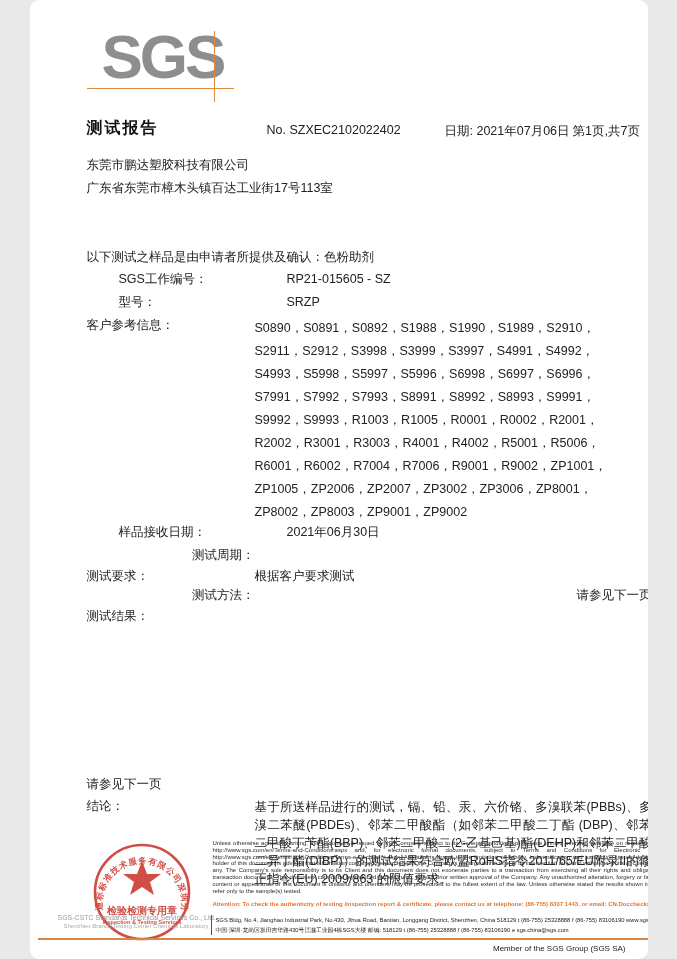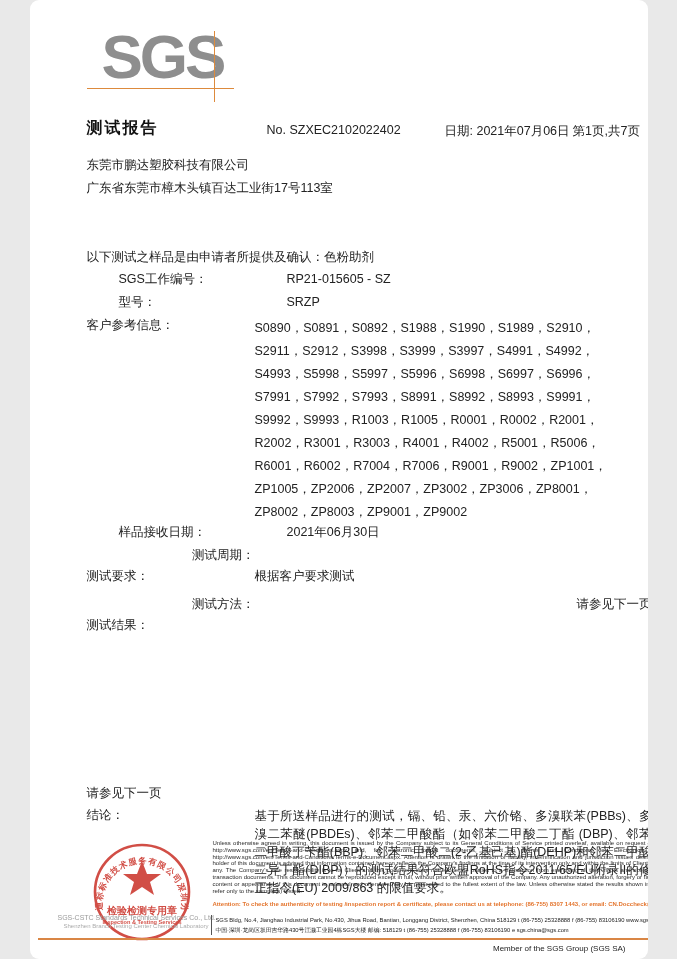--- a/index.html
+++ b/index.html
@@ -24,21 +24,21 @@
   .applicant-name{position:absolute;left:57px;top:157px;font-size:12.5px;}
   .applicant-address{position:absolute;left:57px;top:180px;font-size:12.5px;}
   
   .intro-line{position:absolute;left:57px;top:249px;font-size:12.5px;}
   
   .fields{position:absolute;left:57px;top:271px;width:565px;font-size:12.5px;}
   .frow{display:flex;align-items:flex-start;}
   .flabel{flex:0 0 168px;line-height:16px;}
   .fvalue{flex:1;line-height:16px;}
   .mb7{margin-bottom:7px;margin-left:32px;} .mb5{margin-bottom:5px;text-align:right;}
-  .mb3{margin-bottom:12px;} .mb6{margin-bottom:6px;flex-direction:column;} .mb0{margin-bottom:0;}
+  .mb3{margin-bottom:3px;} .mb6{margin-bottom:6px;flex-direction:column;} .mb0{margin-bottom:0;}
   .ref-line{line-height:23px;white-space:nowrap;}
   .conclusion-text{line-height:18px;width:397px;text-align:justify;}
   
   .stamp-svg{position:absolute;left:46px;top:834px;}
   .stamp-company{position:absolute;left:28px;top:913px;font-size:7px;color:#9a9a9a;line-height:9px;white-space:nowrap;}
   .stamp-branch{position:absolute;left:34px;top:923px;font-size:6px;color:#ababab;white-space:nowrap;}
   .legal-text{
     position:absolute;left:183px;top:840px;width:478px;font-size:6px;
     line-height:6.8px;text-align:justify;color:#2b2b2b;
   }

